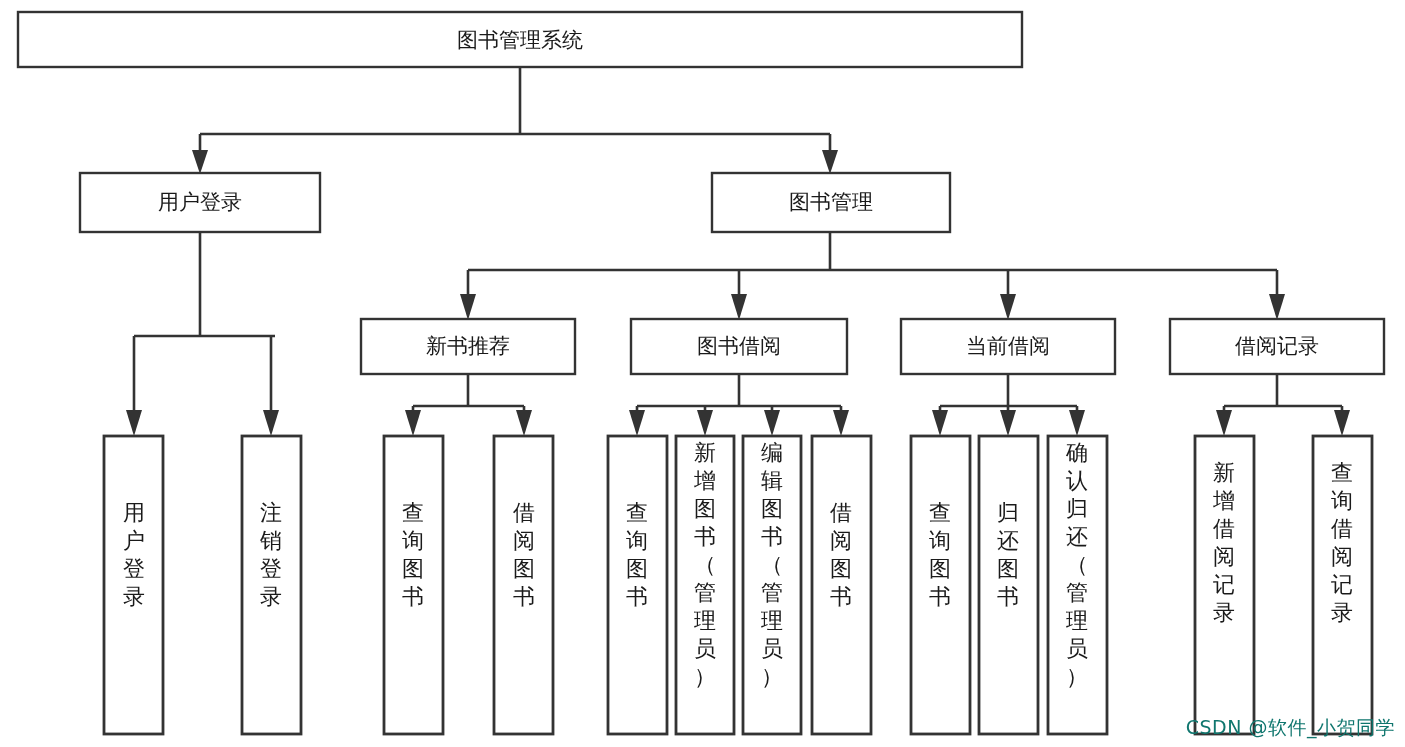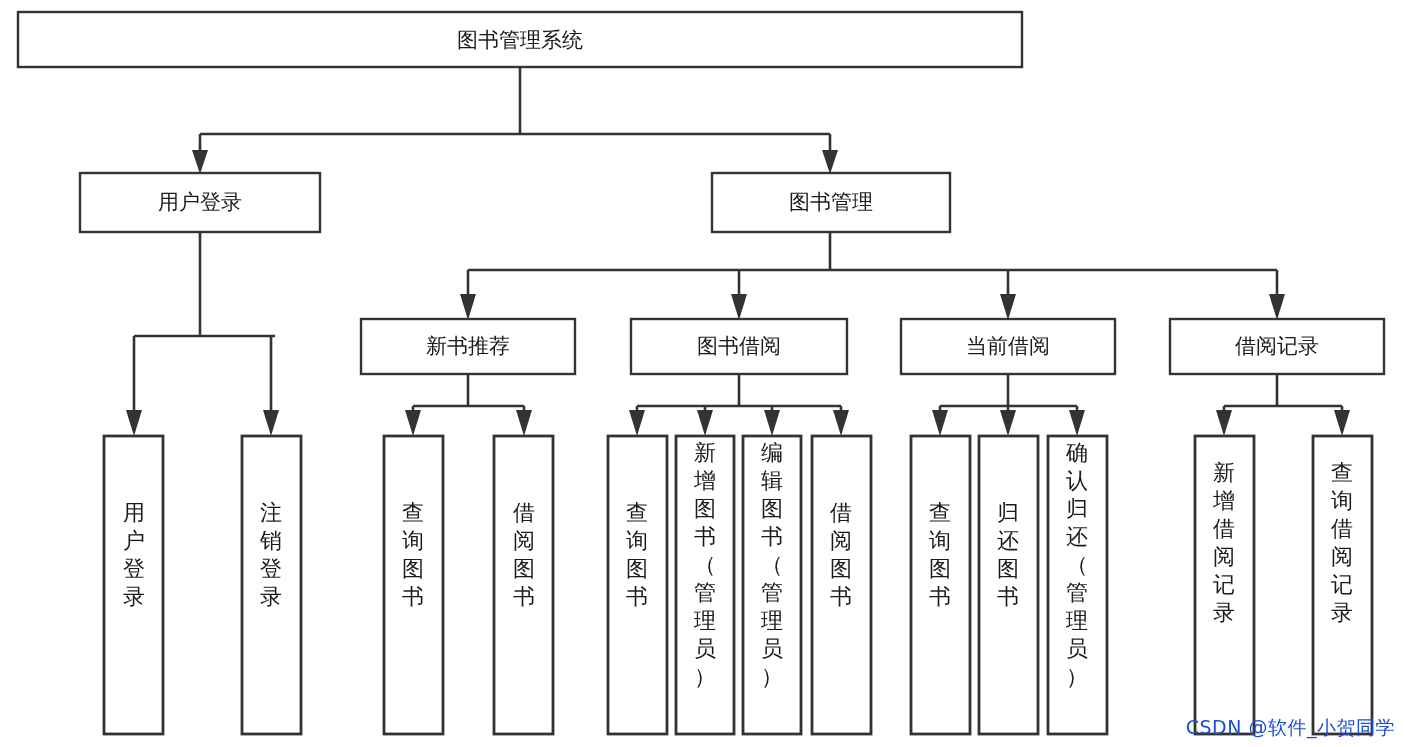--- a/index.html
+++ b/index.html
@@ -51,21 +51,21 @@
   .arrow-head {
     fill: #333333;
     stroke: none;
   }
   .watermark {
     position: absolute;
     right: 10px;
     bottom: 6px;
     font-family: "DejaVu Sans", "Liberation Sans", sans-serif;
     font-size: 19px;
-    color: #1d4ed8;
+    color: #0f766e;
     letter-spacing: 0.5px;
     white-space: nowrap;
     pointer-events: none;
     user-select: none;
   }
 </style>
 </head>
 <body>
 
 <svg id="diagram" viewBox="0 0 1405 747" xmlns="http://www.w3.org/2000/svg">

